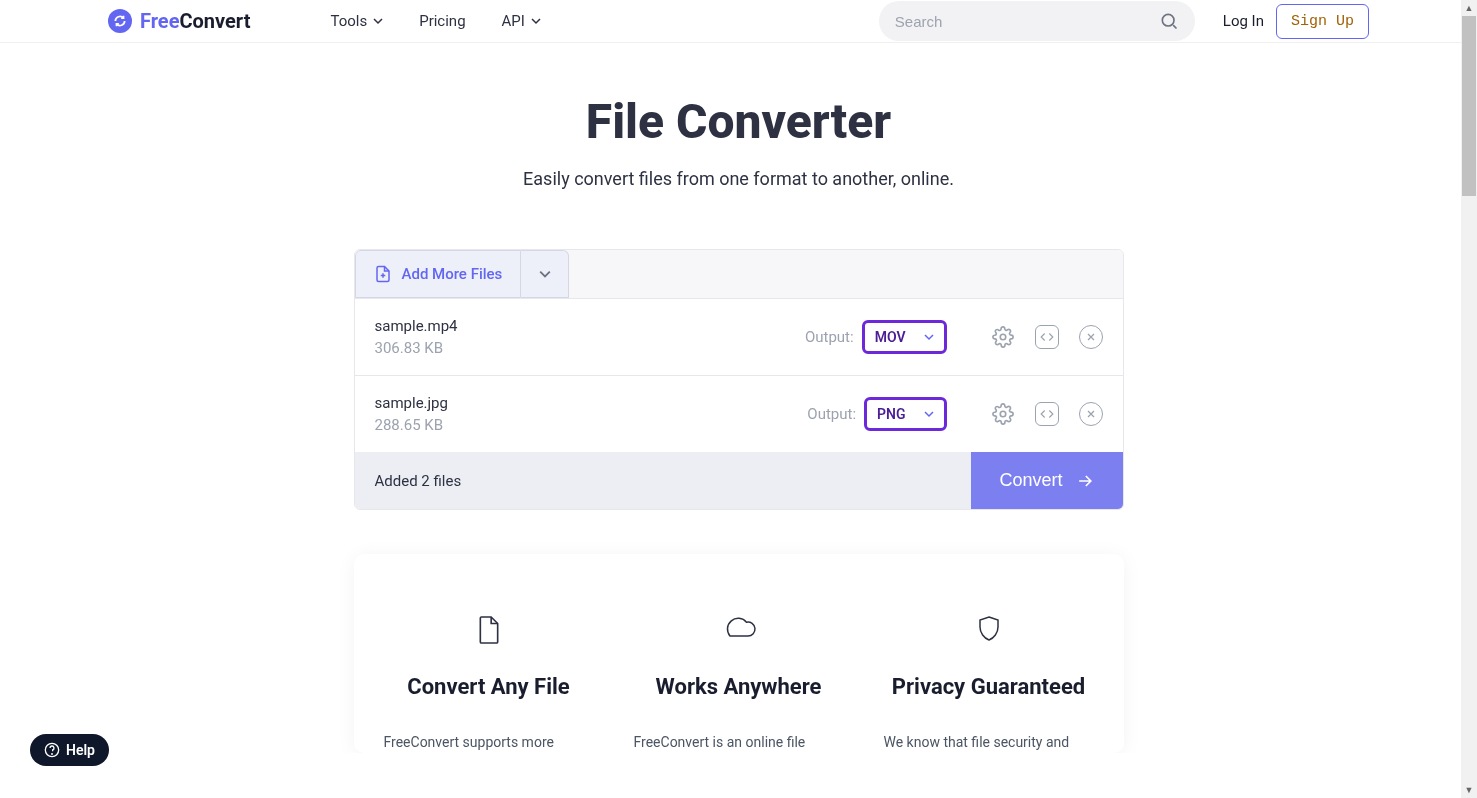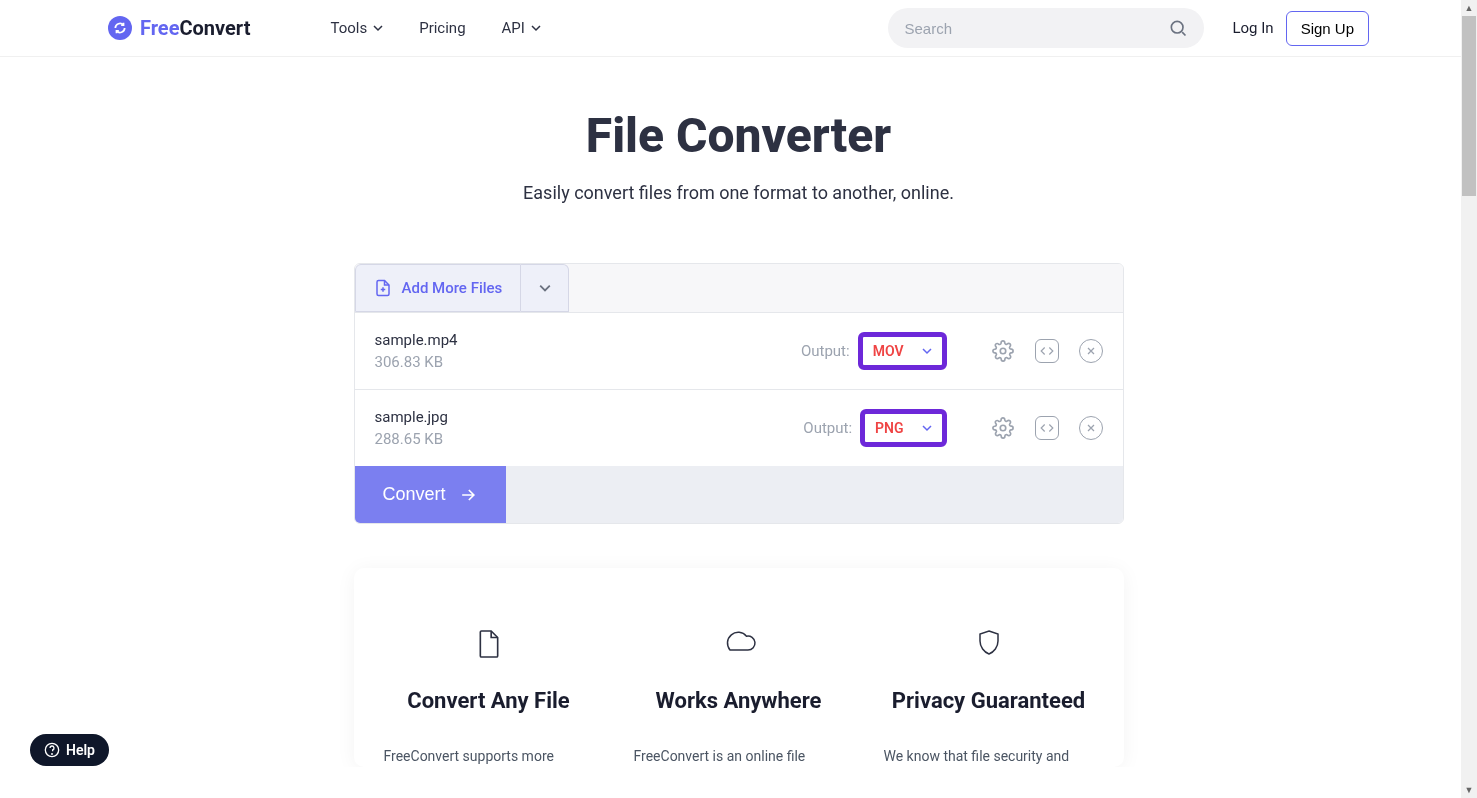--- a/index.html
+++ b/index.html
@@ -1,45 +1,45 @@
 <!DOCTYPE html>
 <html><head>
 <meta charset="utf-8">
 <style>
 * { margin: 0; padding: 0; box-sizing: border-box; }
 body { font-family: -apple-system, BlinkMacSystemFont, "Segoe UI", Roboto, sans-serif; background: #fff; color: #2d3142; width: 1477px; }
-.header { display: flex; align-items: center; padding: 0 24px; height: 57px; border-bottom: 1px solid #f0f0f0; }
+.header { display: flex; align-items: center; padding: 0 24px; height: 43px; border-bottom: 1px solid #f0f0f0; }
 .logo { display: flex; align-items: center; gap: 8px; margin-left: 84px; }
 .logo-icon { width: 24px; height: 24px; background: #6366f1; border-radius: 50%; display: flex; align-items: center; justify-content: center; }
 .logo-text { font-size: 20px; font-weight: 600; }
 .logo-free { color: #6366f1; font-weight: 700; }
 .logo-convert { color: #1a1d2e; font-weight: 700; }
 .nav { display: flex; gap: 36px; margin-left: 80px; }
 .nav-item { display: flex; align-items: center; gap: 6px; font-size: 15px; color: #2d3142; cursor: pointer; }
 .chevron-down { width: 10px; height: 10px; }
 .search-box { margin-left: auto; display: flex; align-items: center; background: #f2f2f4; border-radius: 24px; padding: 0 16px; width: 316px; height: 40px; }
 .search-input { border: none; background: transparent; outline: none; font-size: 15px; color: #6b7280; flex: 1; }
 .search-input::placeholder { color: #9ca3af; }
 .search-icon { width: 20px; height: 20px; color: #6b7280; }
 .auth { display: flex; align-items: center; gap: 12px; margin-left: 28px; margin-right: 84px; }
 .login { font-size: 15px; color: #1a1d2e; cursor: pointer; }
-.signup { font-size: 15px; color: #000000; border: 1px solid #6366f1; border-radius: 6px; padding: 8px 14px; cursor: pointer; background: #fff; }
+.signup { font-size: 15px; color: #a16207; border: 1px solid #6366f1; border-radius: 6px; padding: 8px 14px; cursor: pointer; background: #fff; font-family: Liberation Mono, monospace; }
 .hero { text-align: center; margin-top: 50px; }
 .hero h1 { font-size: 48px; font-weight: 800; color: #2d3142; }
 .hero p { font-size: 18px; color: #2d3142; margin-top: 18px; }
 .panel { width: 770px; margin: 60px auto 5px; border: 1px solid #e5e7eb; border-radius: 6px; overflow: hidden; }
 .add-row { display: flex; background: #f7f7f9; }
 .add-more { display: flex; align-items: center; gap: 10px; padding: 14px 18px; border: 1px solid #d5d7e6; border-radius: 6px 0 0 0; color: #6366f1; font-size: 15px; font-weight: 500; cursor: pointer; background: #eef0f9; }
 .add-more-dropdown { display: flex; align-items: center; justify-content: center; width: 48px; border: 1px solid #d5d7e6; border-left: none; border-radius: 0 6px 0 0; background: #eef0f9; cursor: pointer; }
 .file-row { display: flex; align-items: center; padding: 18px 20px; border-top: 1px solid #e5e7eb; background: #fff; }
 .file-info { flex: 1; }
 .file-name { font-size: 15px; color: #2d3142; }
 .file-size { font-size: 15px; color: #9ca3af; margin-top: 4px; }
 .output-label { font-size: 15px; color: #9ca3af; margin-right: 8px; }
-.output-select { display: flex; align-items: center; gap: 18px; border: 5px solid #6d28d9; border-radius: 6px; padding: 6px 10px; color: #ef4444; font-size: 14px; font-weight: 600; cursor: pointer; margin-right: 24px; }
+.output-select { display: flex; align-items: center; gap: 18px; border: 3px solid #6d28d9; border-radius: 6px; padding: 6px 10px; color: #4c1d95; font-size: 14px; font-weight: 600; cursor: pointer; margin-right: 24px; }
 .icon-btn { width: 24px; height: 24px; display: flex; align-items: center; justify-content: center; color: #9ca3af; cursor: pointer; margin-left: 20px; }
 .icon-btn.boxed { border: 1.5px solid #9ca3af; border-radius: 6px; }
 .icon-btn.circ { border: 1.5px solid #9ca3af; border-radius: 50%; }
 .footer-row { display: flex; align-items: center; background: #eceef3; }
 .added-text { padding: 18px 20px; font-size: 15px; color: #2d3142; flex: 1; }
 .convert-btn { display: flex; align-items: center; gap: 12px; background: #7b7ff0; color: #fff; font-size: 18px; font-weight: 500; padding: 18px 28px; cursor: pointer; border: none; }
 .info-box { width: 770px; margin: 44px auto 0; border-radius: 10px; padding: 60px 30px 0; box-shadow: 0 2px 20px rgba(0,0,0,0.05); }
 .info-cols { display: flex; gap: 40px; justify-content: space-between; }
 .info-col { flex: 1; text-align: center; }
 .info-icon { display: flex; justify-content: center; margin-bottom: 28px; height: 32px; }
@@ -170,20 +170,21 @@
         </svg>
     </div>
     <div class="icon-btn circ">
       <svg width="12" height="12" viewBox="0 0 24 24" fill="none" stroke="currentColor" stroke-width="2.5">
           <path d="M18 6L6 18M6 6l12 12"></path>
         </svg>
     </div>
   </div>
 
   <div class="footer-row">
+    <div class="added-text">Added 2 files</div>
     <button class="convert-btn">
       <span>Convert</span>
       <svg width="20" height="20" viewBox="0 0 24 24" fill="none" stroke="#fff" stroke-width="2">
           <path d="M5 12h14M13 6l6 6-6 6"></path>
         </svg>
     </button>
   </div>
 </div>
 
 <div class="info-box">

